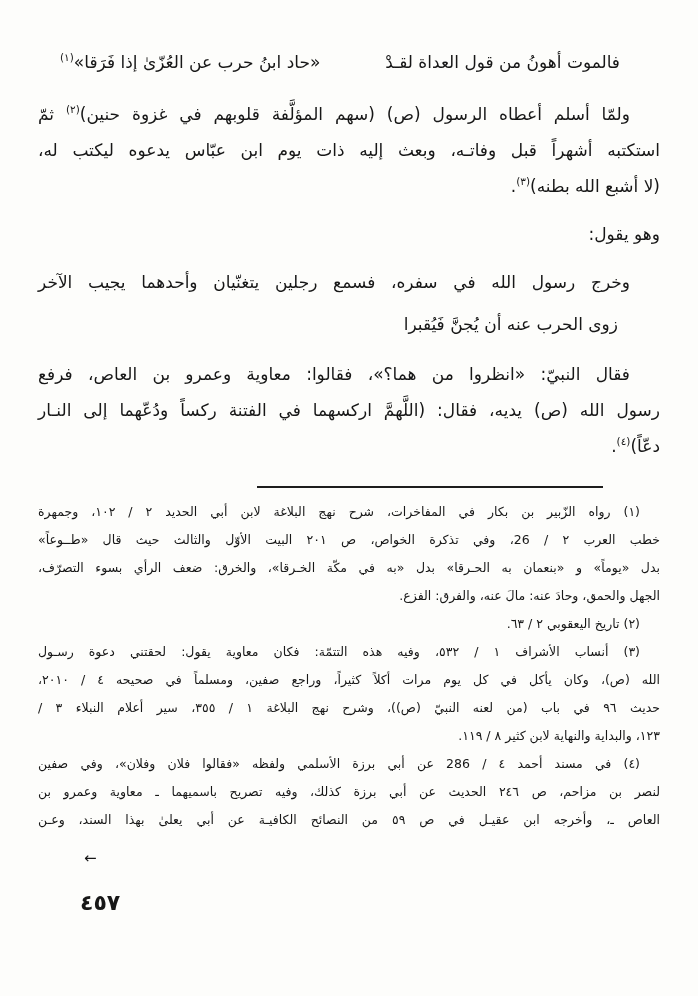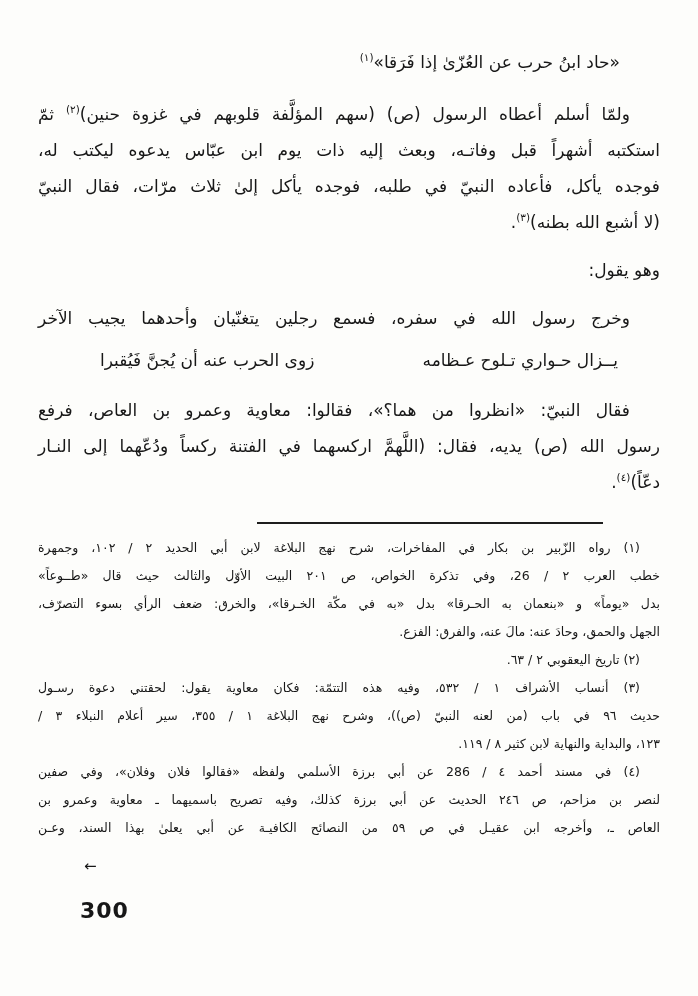--- a/index.html
+++ b/index.html
@@ -39,38 +39,37 @@
   .bottom-zone { direction:ltr; text-align:left; }
   .cont-arrow { margin-top:16px; padding-left:46px; font-size:15px; line-height:16px; color:#161616; }
   .page-number { margin-top:22px; padding-left:42px; font-size:22px; font-weight:bold; line-height:30px; letter-spacing:1px; }
 </style>
 </head>
 <body>
 
 <div class="page">
 
   <div class="verse verse1 body-text">
+    <span class="hemistich">فالموت أهونُ من قول العداة لقـدْ</span>
     <span class="hemistich"><span>«حاد ابنُ حرب عن العُزّىٰ إذا فَرَقا»</span><sup class="fnref">(١)</sup></span>
   </div>
 
   <div class="para para-1 body-text">
     <div class="bline indent"><span>ولمّا أسلم أعطاه الرسول (ص) (سهم المؤلَّفة قلوبهم في غزوة حنين)</span><sup class="fnref">(٢)</sup>
       <span>ثمّ</span></div>
     <div class="bline">استكتبه أشهراً قبل وفاتـه، وبعث إليه ذات يوم ابن عبّاس يدعوه ليكتب له،</div>
-    <div class="bline">فوجده يأكل، فأعاده النبيّ في طلبه، فوجده يأكل إلىٰ ثلاث مرّات، فقال النبيّ</div>
     <div class="bline last"><span>(لا أشبع الله بطنه)</span><sup class="fnref">(٣)</sup><span>.</span></div>
   </div>
 
   <div class="para body-text">
     <div class="bline last">وهو يقول:</div>
     <div class="bline indent">وخرج رسول الله في سفره، فسمع رجلين يتغنّيان وأحدهما يجيب الآخر</div>
   </div>
 
   <div class="verse verse2 body-text">
-    <span class="hemistich">يــزال حـواري تـلوح عـظامه</span>
     <span class="hemistich">زوى الحرب عنه أن يُجنَّ فَيُقبرا</span>
   </div>
 
   <div class="para para-3 body-text">
     <div class="bline indent">فقال النبيّ: «انظروا من هما؟»، فقالوا: معاوية وعمرو بن العاص، فرفع</div>
     <div class="bline">رسول الله (ص) يديه، فقال: (اللَّهمَّ اركسهما في الفتنة ركساً ودُعّهما إلى النـار</div>
     <div class="bline last"><span>دعّاً)</span><sup class="fnref">(٤)</sup><span>.</span></div>
   </div>
 
   <div class="fn-sep"></div>
@@ -80,28 +79,29 @@
       <div class="fline indent">(١) رواه الزّبير بن بكار في المفاخرات، شرح نهج البلاغة لابن أبي الحديد ٢ / ١٠٢، وجمهرة</div>
       <div class="fline">خطب العرب ٢ / 26، وفي تذكرة الخواص، ص ٢٠١ البيت الأوّل والثالث حيث قال «طــوعاً»</div>
       <div class="fline">بدل «يوماً» و «بنعمان به الحـرقا» بدل «به في مكّة الخـرقا»، والخرق: ضعف الرأي بسوء التصرّف،</div>
       <div class="fline last">الجهل والحمق، وحادَ عنه: مالَ عنه، والفرق: الفزع.</div>
     </div>
     <div>
       <div class="fline indent last">(٢) تاريخ اليعقوبي ٢ / ٦٣.</div>
     </div>
     <div>
       <div class="fline indent">(٣) أنساب الأشراف ١ / ٥٣٢، وفيه هذه التتمّة: فكان معاوية يقول: لحقتني دعوة رسـول</div>
+      <div class="fline">الله (ص)، وكان يأكل في كل يوم مرات أكلاً كثيراً، وراجع صفين، ومسلماً في صحيحه ٤ / ٢٠١٠،</div>
       <div class="fline">حديث ٩٦ في باب (من لعنه النبيّ (ص))، وشرح نهج البلاغة ١ / ٣٥٥، سير أعلام النبلاء ٣ /</div>
       <div class="fline last">١٢٣، والبداية والنهاية لابن كثير ٨ / ١١٩.</div>
     </div>
     <div>
       <div class="fline indent">(٤) في مسند أحمد ٤ / 286 عن أبي برزة الأسلمي ولفظه «فقالوا فلان وفلان»، وفي صفين</div>
       <div class="fline">لنصر بن مزاحم، ص ٢٤٦ الحديث عن أبي برزة كذلك، وفيه تصريح باسميهما ـ معاوية وعمرو بن</div>
       <div class="fline">العاص ـ، وأخرجه ابن عقيـل في ص ٥٩ من النصائح الكافيـة عن أبي يعلىٰ بهذا السند، وعـن</div>
     </div>
   </div>
 
   <div class="bottom-zone">
     <div class="cont-arrow">←</div>
-    <div class="page-number">300</div>
+    <div class="page-number">٤٥٧</div>
   </div>
 
 </div>
 
 </body></html>

